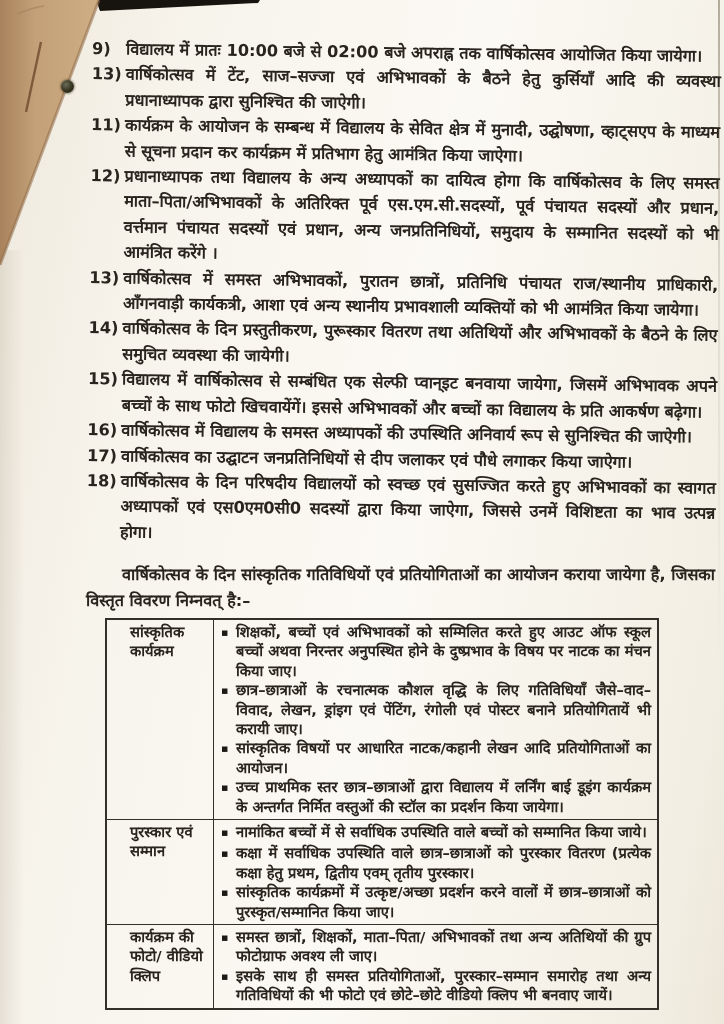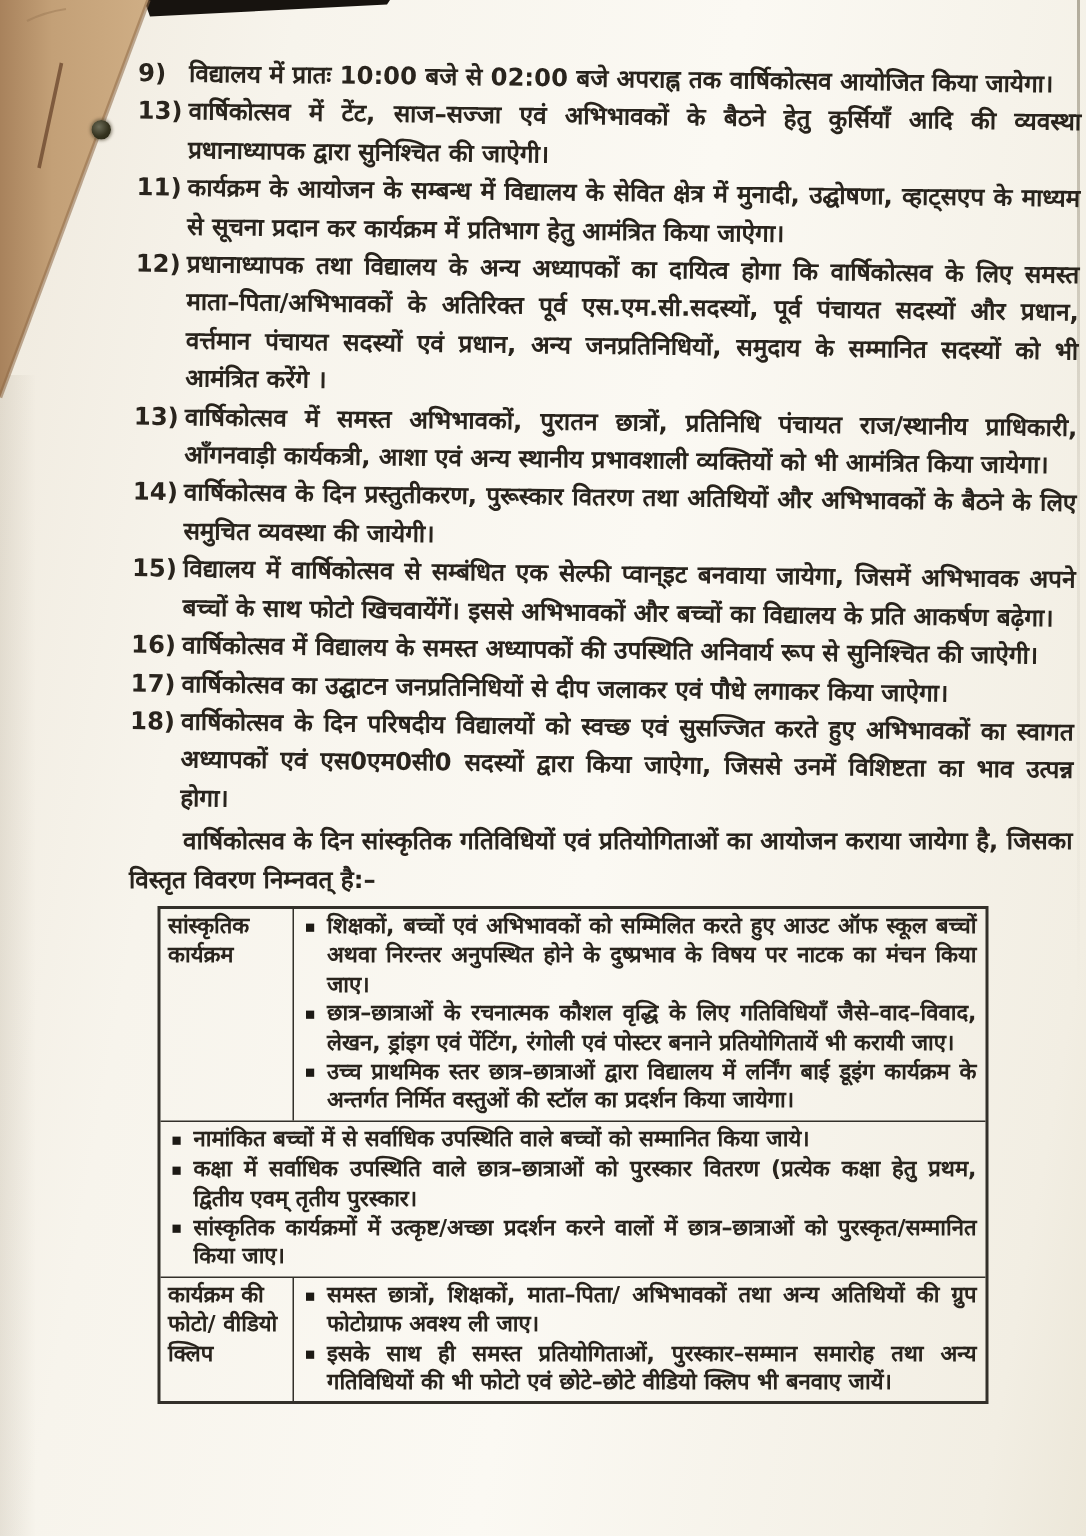--- a/index.html
+++ b/index.html
@@ -21,24 +21,24 @@
     background:linear-gradient(to right,rgba(125,110,85,.14),rgba(125,110,85,0));}
   .right-edge{position:absolute;right:4px;top:0;width:2px;height:100%;z-index:2;
     background:linear-gradient(to bottom,rgba(95,85,60,.45),rgba(95,85,60,.12) 30%,rgba(95,85,60,0) 65%);}
   
   .content{position:absolute;left:86px;top:36px;width:629px;z-index:6;}
   .num-list{transform:rotate(.7deg);transform-origin:0 100%;}
   .li{display:flex;font-size:16.2px;line-height:25.4px;font-weight:600;}
   .li .num{flex:0 0 34px;}
   .li .txt{flex:1;text-align:justify;}
   .closing{font-size:16.2px;line-height:25.4px;font-weight:600;text-align:justify;
-    text-indent:36px;margin-top:4px;}
+    text-indent:36px;margin-top:18px;}
   
   .tbl{margin:5px 0 0 19px;width:550px;border:2px solid #33302a;}
-  .trow{display:flex;}
+  .trow{display:flex;padding-left:18px;}
   .trow + .trow{border-top:1.7px solid #33302a;}
   .tlabel{flex:0 0 80px;border-right:1.7px solid #33302a;
     padding:2px 3px 2px 5px;font-size:14.7px;line-height:19.4px;font-weight:600;}
   .tcell{flex:1;padding:2px 6px 3px 7px;}
   .bli{display:flex;font-size:14.7px;line-height:19.4px;font-weight:600;}
   .bli .blt{flex:0 0 15px;color:#1d1a15;}
   .bli .blt::before{content:"▪";font-size:11px;position:relative;top:-1px;}
   .bli .btxt{flex:1;text-align:justify;}
 </style>
 </head>
@@ -123,26 +123,31 @@
           <div class="bli">
             <span class="blt"></span>
             <span class="btxt">शिक्षकों, बच्चों एवं अभिभावकों को सम्मिलित करते हुए आउट ऑफ स्कूल बच्चों अथवा निरन्तर अनुपस्थित होने के दुष्प्रभाव के विषय पर नाटक का मंचन किया जाए।</span>
           </div>
           <div class="bli">
             <span class="blt"></span>
             <span class="btxt">छात्र–छात्राओं के रचनात्मक कौशल वृद्धि के लिए गतिविधियाँ जैसे–वाद–विवाद, लेखन, ड्रांइग एवं पेंटिंग, रंगोली एवं पोस्टर बनाने प्रतियोगितायें भी करायी जाए।</span>
           </div>
           <div class="bli">
             <span class="blt"></span>
+            <span class="btxt">सांस्कृतिक विषयों पर आधारित नाटक/कहानी लेखन आदि प्रतियोगिताओं का आयोजन।</span>
+          </div>
+          <div class="bli">
+            <span class="blt"></span>
             <span class="btxt">उच्च प्राथमिक स्तर छात्र–छात्राओं द्वारा विद्यालय में लर्निंग बाई डूइंग कार्यक्रम के अन्तर्गत निर्मित वस्तुओं की स्टॉल का प्रदर्शन किया जायेगा।</span>
           </div>
         </div>
       </div>
 
       <div class="trow">
+        <div class="tlabel">पुरस्कार एवं सम्मान</div>
         <div class="tcell">
           <div class="bli">
             <span class="blt"></span>
             <span class="btxt">नामांकित बच्चों में से सर्वाधिक उपस्थिति वाले बच्चों को सम्मानित किया जाये।</span>
           </div>
           <div class="bli">
             <span class="blt"></span>
             <span class="btxt">कक्षा में सर्वाधिक उपस्थिति वाले छात्र–छात्राओं को पुरस्कार वितरण (प्रत्येक कक्षा हेतु प्रथम, द्वितीय एवम् तृतीय पुरस्कार।</span>
           </div>
           <div class="bli">

